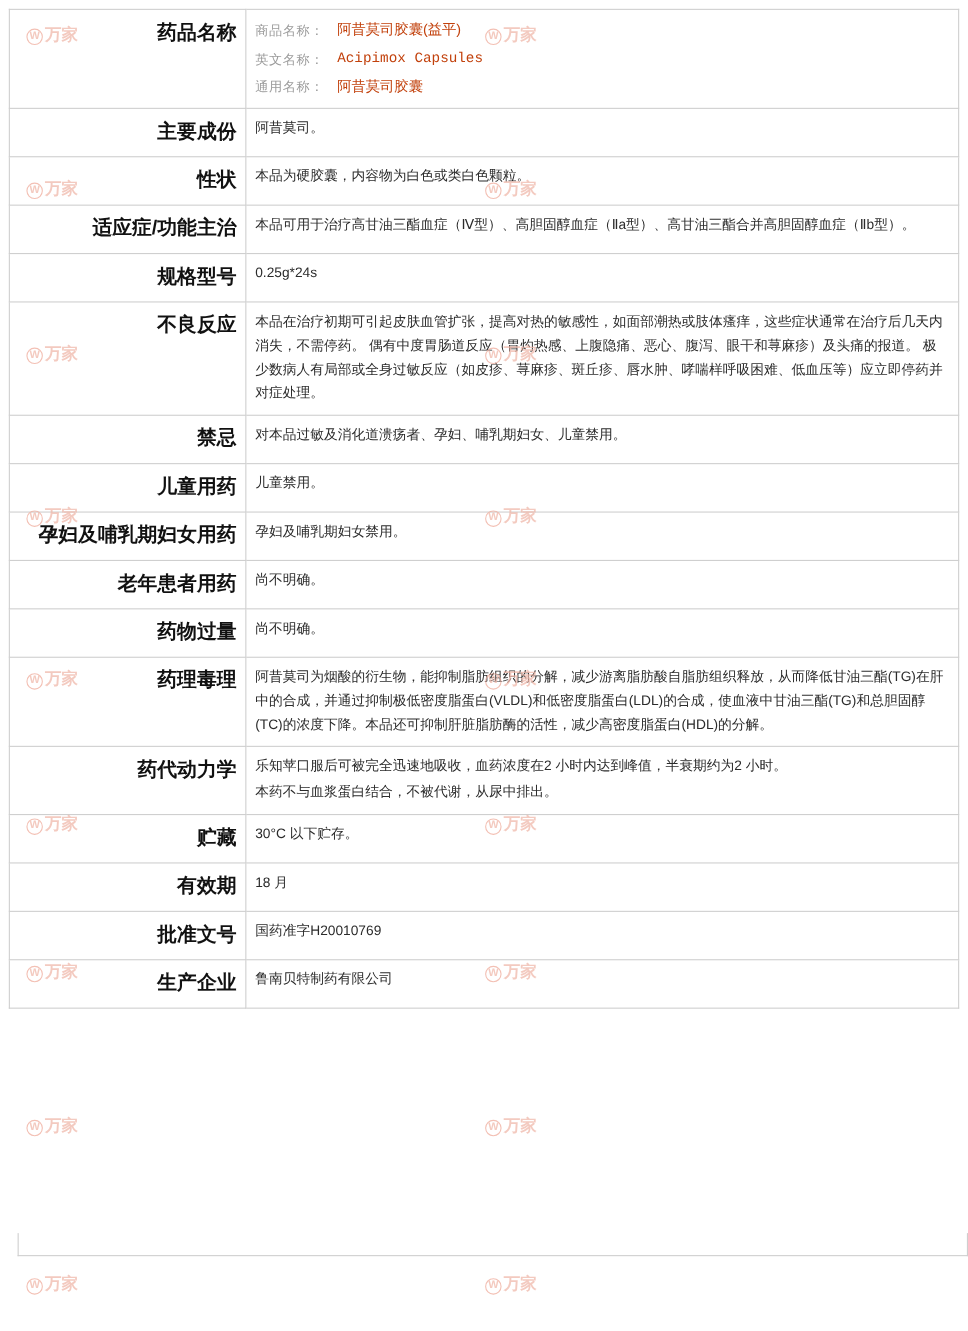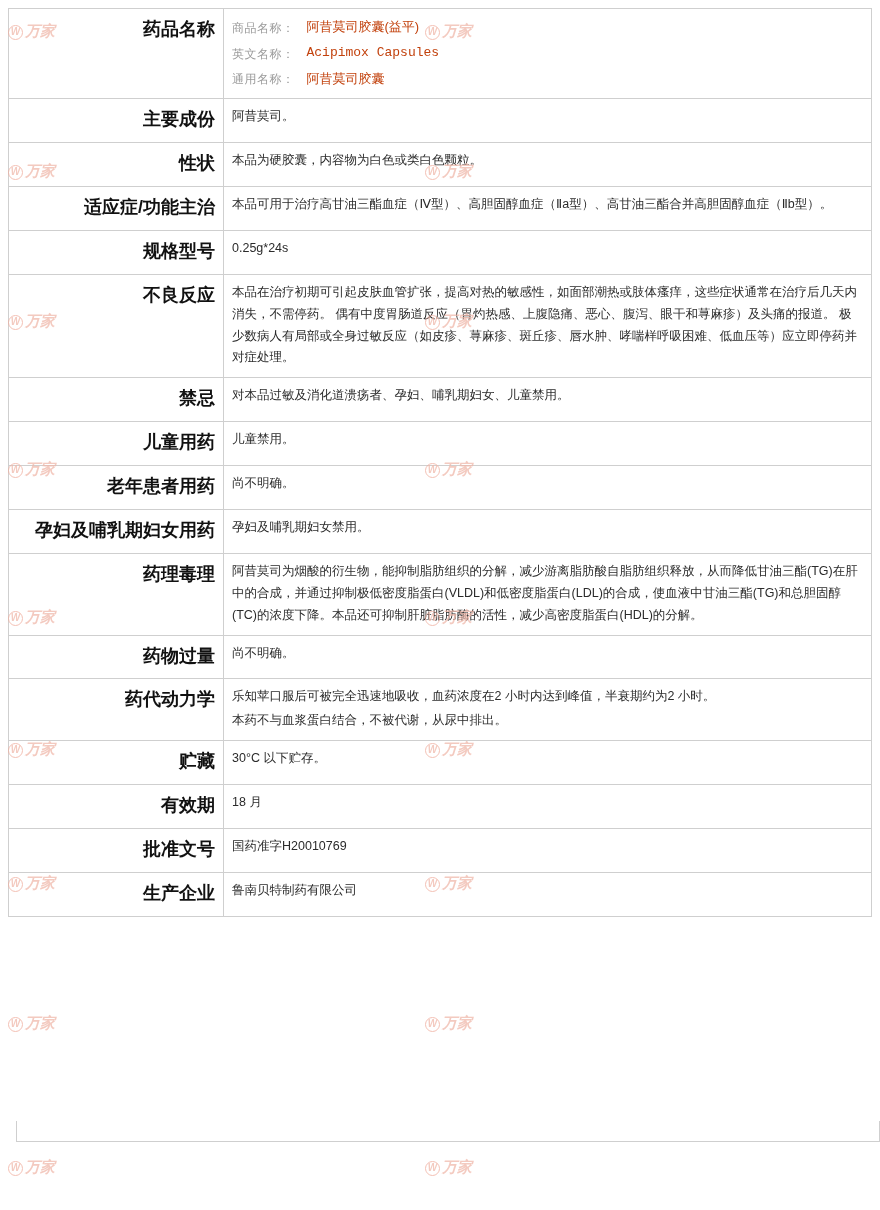--- a/index.html
+++ b/index.html
@@ -12,26 +12,25 @@
     height: 1210px;
     position: relative;
     font-family: "Liberation Sans", "DejaVu Sans", sans-serif;
     color: #1a1a1a;
     overflow: hidden;
   }
 
   
   .watermark-layer {
     position: absolute;
-    top: 0; left: 0;
+    top: 0; left: 16px;
     width: 725px;
     height: 1210px;
     pointer-events: none;
     z-index: 5;
-    font-style: italic;
   }
   .wm {
     position: absolute;
     font-size: 15px;
     font-weight: bold;
     color: #f0b9ab;
     opacity: 0.75;
     white-space: nowrap;
     font-family: "Liberation Sans", sans-serif;
   }
@@ -195,41 +194,41 @@
             <p>对本品过敏及消化道溃疡者、孕妇、哺乳期妇女、儿童禁用。</p>
           </td>
         </tr>
         <tr>
           <td class="label">儿童用药</td>
           <td class="value">
             <p>儿童禁用。</p>
           </td>
         </tr>
         <tr>
+          <td class="label">孕妇及哺乳期妇女用药</td>
+          <td class="value">
+            <p>孕妇及哺乳期妇女禁用。</p>
+          </td>
+        </tr>
+        <tr>
           <td class="label">老年患者用药</td>
           <td class="value">
             <p>尚不明确。</p>
           </td>
         </tr>
         <tr>
-          <td class="label">孕妇及哺乳期妇女用药</td>
-          <td class="value">
-            <p>孕妇及哺乳期妇女禁用。</p>
+          <td class="label">药物过量</td>
+          <td class="value">
+            <p>尚不明确。</p>
           </td>
         </tr>
         <tr>
           <td class="label">药理毒理</td>
           <td class="value">
             <p>阿昔莫司为烟酸的衍生物，能抑制脂肪组织的分解，减少游离脂肪酸自脂肪组织释放，从而降低甘油三酯(TG)在肝中的合成，并通过抑制极低密度脂蛋白(VLDL)和低密度脂蛋白(LDL)的合成，使血液中甘油三酯(TG)和总胆固醇(TC)的浓度下降。本品还可抑制肝脏脂肪酶的活性，减少高密度脂蛋白(HDL)的分解。</p>
-          </td>
-        </tr>
-        <tr>
-          <td class="label">药物过量</td>
-          <td class="value">
-            <p>尚不明确。</p>
           </td>
         </tr>
         <tr>
           <td class="label">药代动力学</td>
           <td class="value">
             <p>乐知苹口服后可被完全迅速地吸收，血药浓度在2 小时内达到峰值，半衰期约为2 小时。</p>
             <p>  本药不与血浆蛋白结合，不被代谢，从尿中排出。</p>
           </td>
         </tr>
         <tr>

